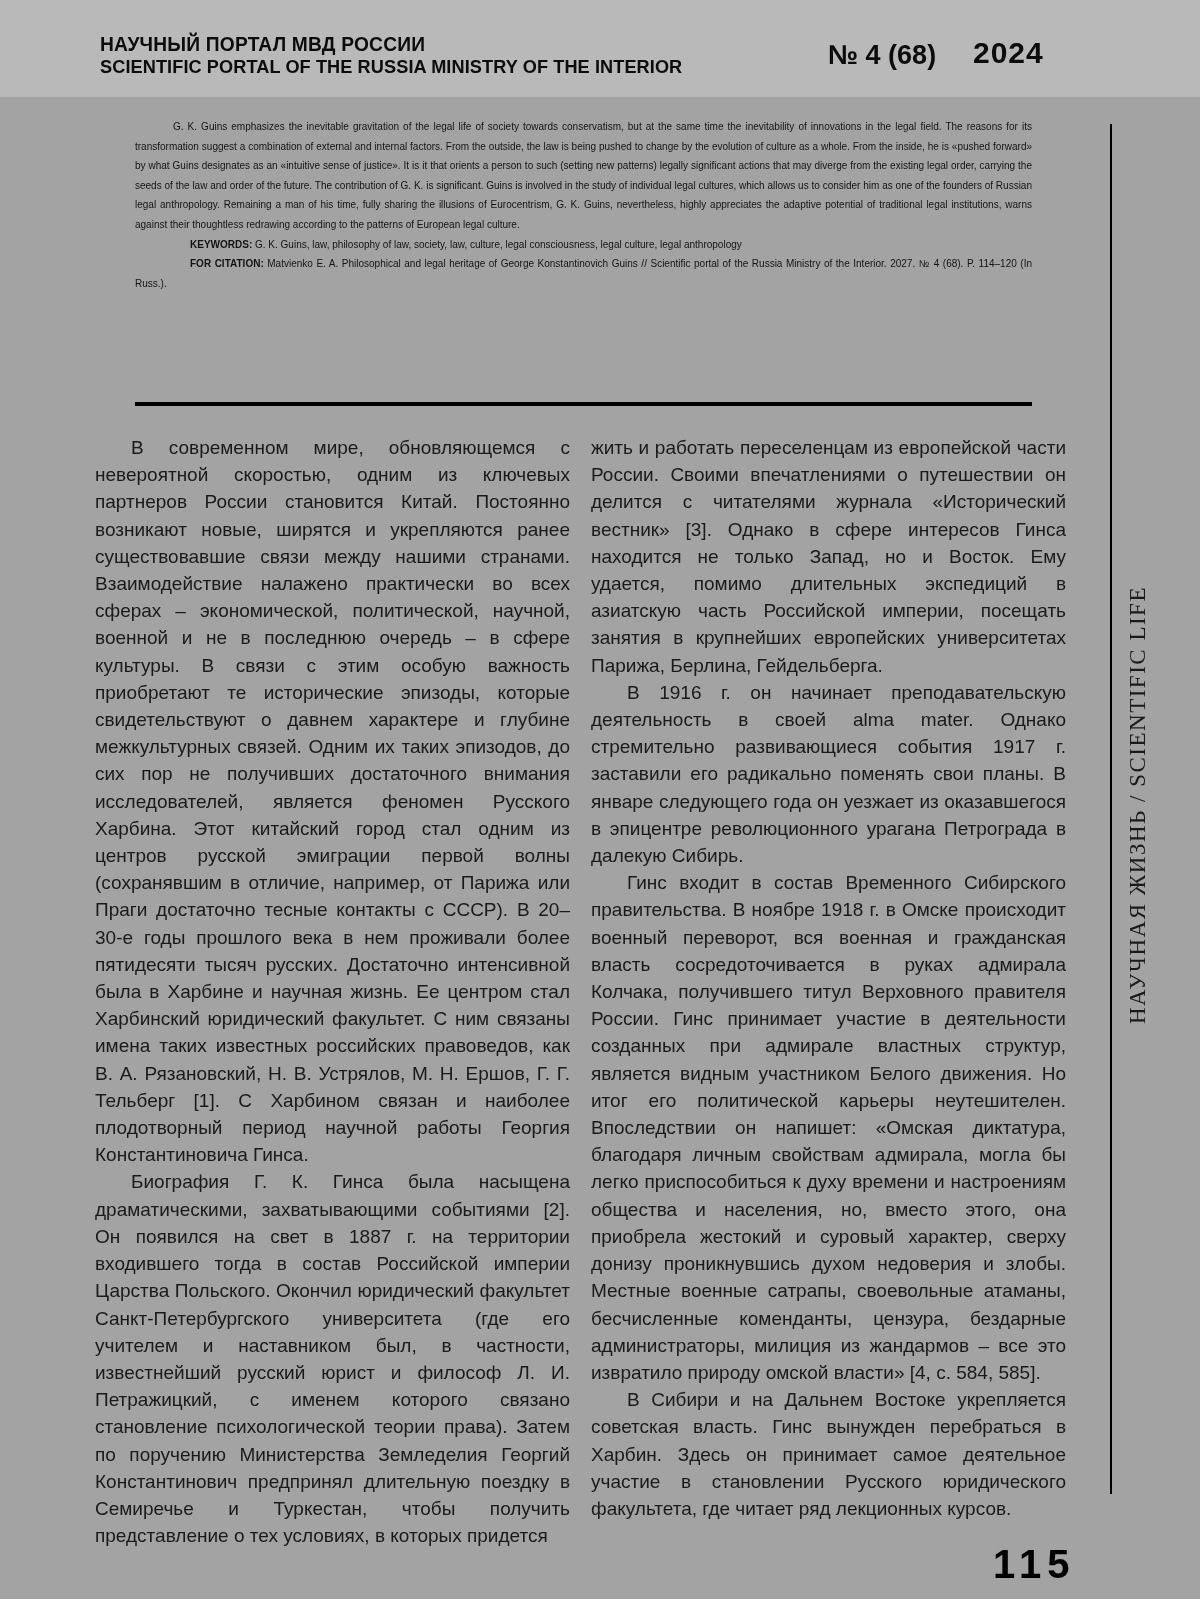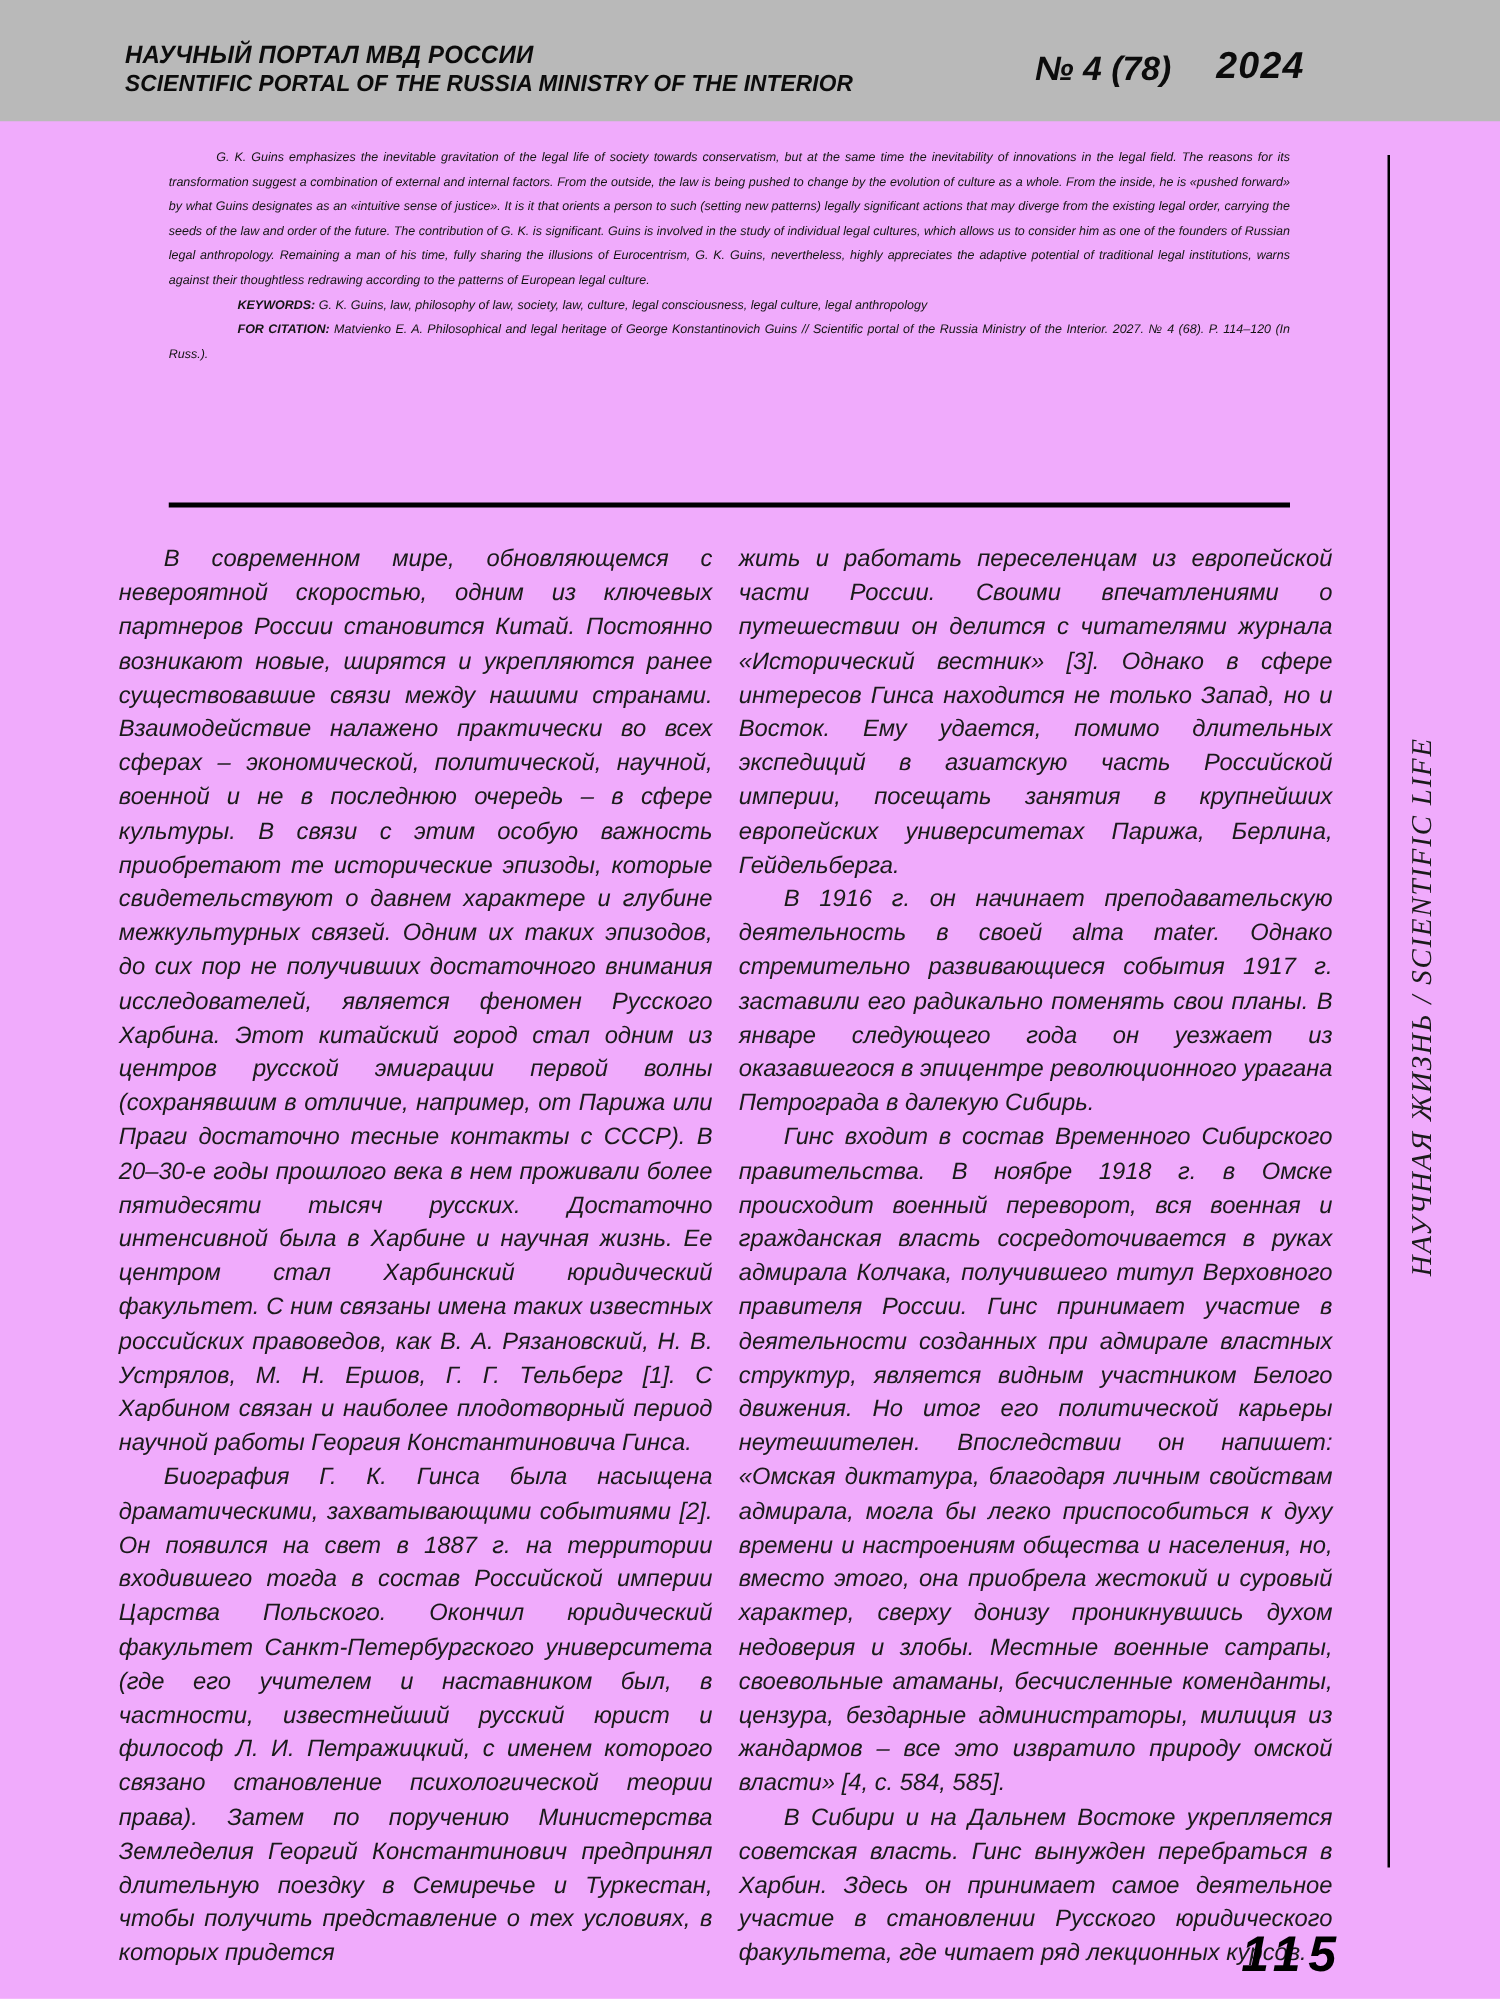--- a/index.html
+++ b/index.html
@@ -1,25 +1,24 @@
 <!DOCTYPE html>
 <html lang="ru"><head>
 <meta charset="utf-8">
 <style>
   html, body { margin: 0; padding: 0; }
   body { background: #ffffff; }
   .page {
     position: relative;
     width: 1200px;
     height: 1599px;
-    background: #f0abfc;
+    background: #a3a3a3;
     color: #141414;
     font-family: "Liberation Sans", sans-serif;
     overflow: hidden;
-    font-style: italic;
   }
 
   
   .header-band {
     position: absolute;
     top: 0; left: 0;
     width: 1200px; height: 97px;
     background: #b9b9b9;
   }
   .journal-titles {
@@ -143,21 +142,21 @@
 </head>
 <body>
 
 <div class="page">
 
   <div class="header-band">
     <div class="journal-titles">
       <div class="journal-title-ru">НАУЧНЫЙ ПОРТАЛ МВД РОССИИ</div>
       <div class="journal-title-en">SCIENTIFIC PORTAL OF THE RUSSIA MINISTRY OF THE INTERIOR</div>
     </div>
-    <div class="issue-number">№ 4 (78)</div>
+    <div class="issue-number">№ 4 (68)</div>
     <div class="issue-year">2024</div>
   </div>
 
   <div class="abstract-block" lang="en">
     <p>G. K. Guins emphasizes the inevitable gravitation of the legal life of society towards conservatism, but at the same time the inevitability of innovations in the legal field. The reasons for its transformation suggest a combination of external and internal factors. From the outside, the law is being pushed to change by the evolution of culture as a whole. From the inside, he is «pushed forward» by what Guins designates as an «intuitive sense of justice». It is it that orients a person to such (setting new patterns) legally significant actions that may diverge from the existing legal order, carrying the seeds of the law and order of the future. The contribution of G. K. is significant. Guins is involved in the study of individual legal cultures, which allows us to consider him as one of the founders of Russian legal anthropology. Remaining a man of his time, fully sharing the illusions of Eurocentrism, G. K. Guins, nevertheless, highly appreciates the adaptive potential of traditional legal institutions, warns against their thoughtless redrawing according to the patterns of European legal culture.</p>
     <p><b>KEYWORDS:</b> <span>G. K. Guins, law, philosophy of law, society, law, culture, legal consciousness, legal culture, legal anthropology</span></p>
     <p><b>FOR CITATION:</b> <span>Matvienko E. A. Philosophical and legal heritage of George Konstantinovich Guins // Scientific portal of the Russia Ministry of the Interior. 2027. № 4 (68). P. 114–120 (In Russ.).</span></p>
   </div>
 
   <div class="divider-rule"></div>

